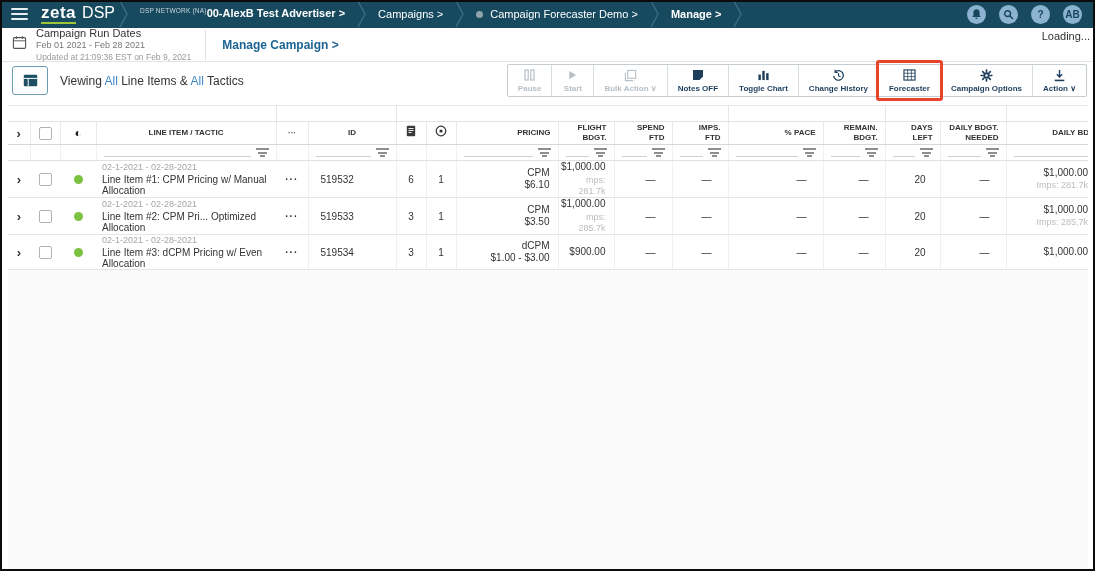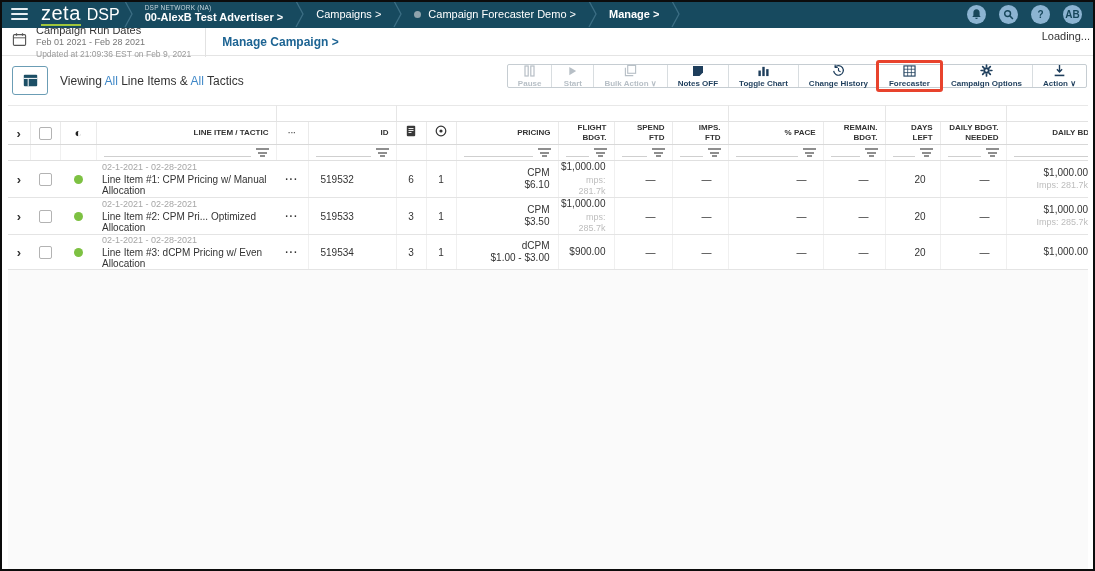--- a/index.html
+++ b/index.html
@@ -5,68 +5,68 @@
   * { margin:0; padding:0; box-sizing:border-box; }
   html,body { width:1095px; height:571px; overflow:hidden; }
   body { position:relative; background:#fff; font-family:"Liberation Sans",sans-serif; }
   .frame { position:absolute; inset:0; border:2px solid #0c0c0c; pointer-events:none; z-index:200; }
 
   
   .topnav { position:absolute; top:0; left:0; right:0; height:28px; background:#174a5f; display:flex; align-items:center; color:#fff; z-index:5; }
   .hamburger { width:17px; height:12px; margin-left:11px; display:flex; flex-direction:column; justify-content:space-between; cursor:pointer; flex:0 0 auto; }
   .hamburger i { height:2px; background:#e8eef2; border-radius:1px; display:block; }
   .logo { display:flex; align-items:baseline; margin-left:13px; flex:0 0 auto; }
-  .logo-zeta { font-weight:normal; font-size:20px; letter-spacing:.5px; line-height:1; padding-bottom:1px; border-bottom:2.5px solid #9fc63b; }
+  .logo-zeta { font-weight:bold; font-size:17px; letter-spacing:.5px; line-height:1; padding-bottom:1px; border-bottom:2.5px solid #9fc63b; }
   .logo-dsp { font-size:16px; margin-left:6px; line-height:1; }
   .crumbs { display:flex; align-items:center; height:100%; margin-left:4px; }
   .sep { height:28px; display:flex; align-items:center; }
   .crumb { padding:0 12px; display:flex; align-items:center; font-size:11px; white-space:nowrap; cursor:pointer; }
-  .crumb-stack { display:flex; flex-direction:column; line-height:1.2; }
+  .crumb-stack { display:flex; flex-direction:row; line-height:1.2; }
   .crumb-super { font-size:6.5px; color:#c7d6de; letter-spacing:.2px; }
   .crumb-main { font-weight:bold; font-size:11px; }
   .crumb.bold { font-weight:bold; }
   .dot-gray { width:7px; height:7px; border-radius:50%; background:#8fa3ad; margin-right:7px; flex:0 0 auto; }
   .nav-icons { margin-left:auto; display:flex; gap:13px; margin-right:13px; }
   .circle-btn { width:19px; height:19px; border-radius:50%; background:#8cb4d2; color:#17475b; display:flex; align-items:center; justify-content:center; font-size:10px; font-weight:bold; cursor:pointer; }
 
   .loading { position:absolute; top:30px; right:5px; font-size:11px; color:#333; z-index:20; }
 
   
-  .campaign-bar { position:absolute; top:28px; left:0; right:0; height:28px; background:#fff; border-bottom:1px solid #e4e4e4; display:flex; align-items:center; }
+  .campaign-bar { position:absolute; top:28px; left:0; right:0; height:34px; background:#fff; border-bottom:1px solid #e4e4e4; display:flex; align-items:center; }
   .cal-icon { margin-left:12px; flex:0 0 auto; }
   .dates-block { margin-left:9px; line-height:1.25; }
   .cb-title { font-size:11px; color:#333; }
   .cb-dates { font-size:9px; color:#777; }
   .cb-updated { font-size:8.5px; color:#999; }
   .vdiv { width:1px; height:30px; background:#e2e2e2; margin-left:14px; }
   .manage-link { margin-left:16px; font-size:12px; font-weight:bold; color:#1d6493; cursor:pointer; }
 
   
   .panel-btn { position:absolute; top:66px; left:12px; width:36px; height:29px; border:1px solid #6b9db5; border-radius:3px; background:#fff; display:flex; align-items:center; justify-content:center; cursor:pointer; }
   .viewing { position:absolute; top:74px; left:60px; font-size:12px; color:#333; }
   .viewing .all { color:#3f87c7; cursor:pointer; }
-  .btn-group { position:absolute; top:64px; right:8px; height:24px; display:flex; background:#fff; border:1px solid #c6cdd2; border-radius:2px; }
+  .btn-group { position:absolute; top:64px; right:8px; height:33px; display:flex; background:#fff; border:1px solid #c6cdd2; border-radius:2px; }
   .tb-btn { display:flex; flex-direction:column; align-items:center; justify-content:center; gap:2px; padding:0 10px; min-width:42px; border-left:1px solid #d8dde0; color:#1e3e5c; font-size:8px; font-weight:bold; cursor:pointer; position:relative; white-space:nowrap; }
   .tb-btn:first-child { border-left:none; }
   .tb-btn.disabled { color:#b7bfc6; cursor:default; }
   .ticon { height:13px; display:flex; align-items:center; justify-content:center; }
   .hl-box { position:absolute; top:-5px; bottom:-5px; left:-3px; right:-3px; border:3px solid #e8432d; border-radius:3px; pointer-events:none; z-index:10; }
 
   
   .table-wrap { position:absolute; top:105px; left:8px; width:1080px; bottom:2px; background:#fafafa; overflow:hidden; }
   table { border-collapse:collapse; table-layout:fixed; width:1088px; background:#fff; border-top:1px solid #e8e8e8; }
   tr.group td { height:16px; background:#fff; border-bottom:1px solid #e2e2e2; border-right:1px solid #e6e6e6; }
   tr.group td:last-child { border-right:none; }
   tr.hdr th { height:23px; border-bottom:1px solid #d8d8d8; border-right:1px solid #eaeaea; font-size:8px; color:#333; font-weight:bold; vertical-align:middle; padding:0 7px; line-height:1.3; background:#fff; }
   tr.hdr th:last-child { border-right:none; }
   tr.filter td { height:16px; border-bottom:1px solid #e0e0e0; border-right:1px solid #f0f0f0; padding:0 7px; background:#fff; }
   tr.filter td:last-child { border-right:none; }
   tr.data td { height:35px; border-bottom:1px solid #e4e4e4; vertical-align:middle; font-size:10px; color:#333; background:#fff; }
   tr.data td.vr { border-right:1px solid #f0f0f0; }
-  .th-l { text-align:right; } .th-r { text-align:right; } .th-c { text-align:center; }
+  .th-l { text-align:center; } .th-r { text-align:right; } .th-c { text-align:center; }
   .fl { display:flex; align-items:flex-end; gap:5px; height:15px; padding-bottom:3px; }
   .fl .line { flex:1; border-bottom:1px solid #cfcfcf; height:2px; }
   .funnel { width:13px; height:9px; flex:0 0 auto; cursor:pointer;
     background:
       linear-gradient(#8e8e8e,#8e8e8e) 50% 0/13px 2px no-repeat,
       linear-gradient(#8e8e8e,#8e8e8e) 50% 3.5px/9px 2px no-repeat,
       linear-gradient(#8e8e8e,#8e8e8e) 50% 7px/5px 2px no-repeat; }
   .exp { font-size:13px; font-weight:bold; color:#333; display:block; text-align:center; cursor:pointer; line-height:1; }
   .checkbox { width:13px; height:13px; border:1.5px solid #b3b3b3; border-radius:2px; display:block; margin:0 auto; background:#fff; cursor:pointer; }
   .half-circle { font-size:12px; color:#222; display:block; text-align:center; line-height:1; }

